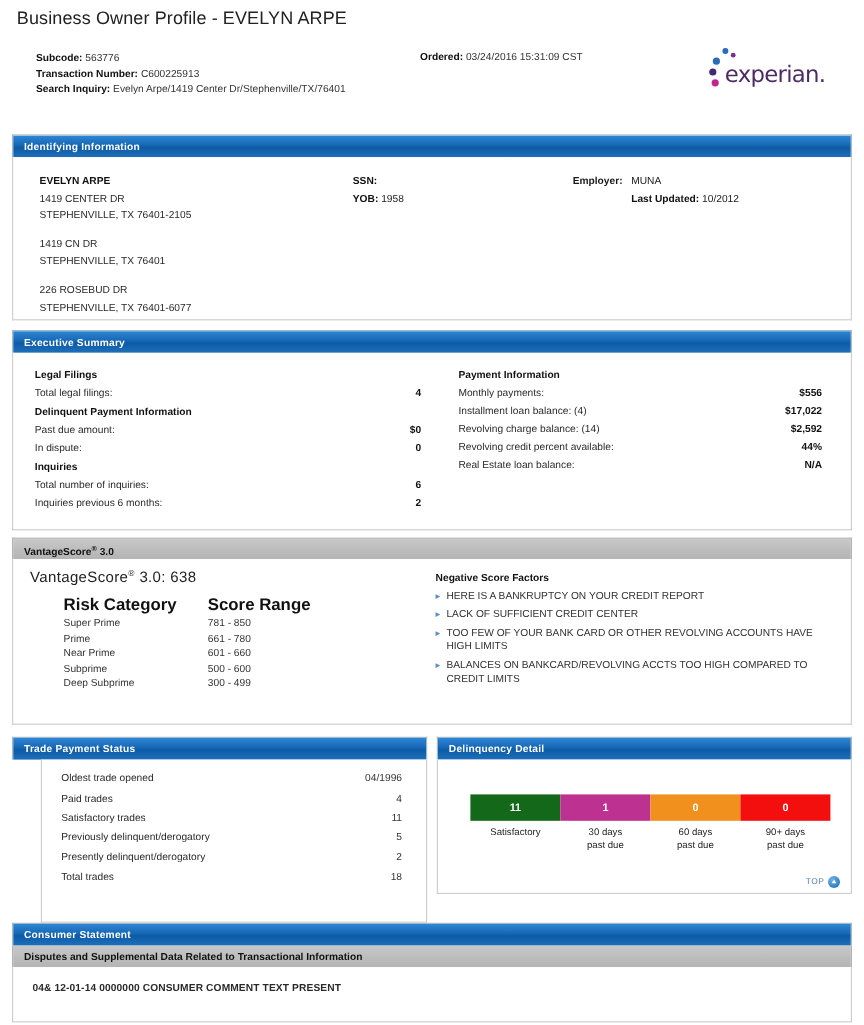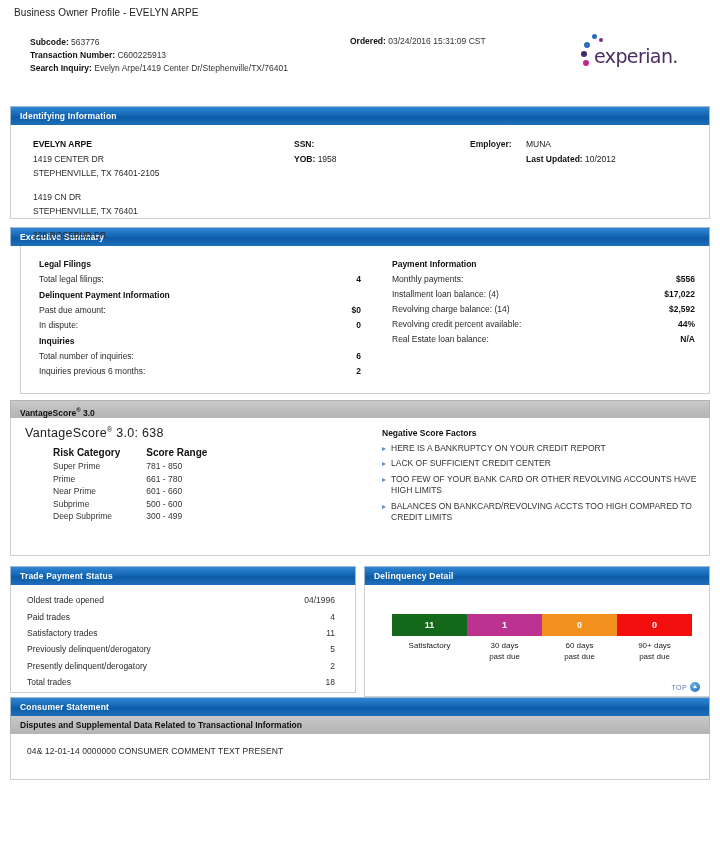--- a/index.html
+++ b/index.html
@@ -12,41 +12,41 @@
     font-family: "Liberation Sans", sans-serif;
     font-size: 8.5px;
     color: #1a1a1a;
     position: relative;
     overflow: hidden;
   }
   .page { width: 720px; height: 854px; position: relative; padding: 0 10px; }
 
   
   .doc-title {
-    font-size: 10px;
+    font-size: 15px;
     color: #222;
     padding: 7px 0 0 4px;
     letter-spacing: .1px;
   }
   .header-block {
     position: relative;
     margin-top: 18px;
     height: 62px;
   }
   .meta-col { position: absolute; left: 20px; top: 0; line-height: 1.55; }
   .meta-row { font-size: 8.5px; white-space: nowrap; }
   .meta-label { font-weight: bold; color: #111; }
   .meta-val { color: #333; }
   .ordered {
     position: absolute; left: 340px; top: 0;
     font-size: 8.5px; white-space: nowrap;
   }
 
   
-  .logo { position: absolute; right: 10px; top: -4px; width: 120px; height: 46px; text-align: right; }
+  .logo { position: absolute; right: 0; top: -4px; width: 120px; height: 46px; text-align: right; }
   .logo-word {
     position: absolute; left: 14px; top: 13px;
     font-family: "DejaVu Sans", sans-serif;
     font-size: 19px; letter-spacing: -.6px;
     color: #4b2c63; font-weight: 400;
   }
   .dot { position: absolute; border-radius: 50%; }
 
   
   .bar-blue {
@@ -73,34 +73,34 @@
     padding-left: 9px;
   }
   .panel-body {
     border: 1px solid #cfcfcf;
     border-top: none;
     background: #fff;
   }
   .section { margin-top: 8px; }
 
   
-  #identifying-body { height: 94px; position: relative; padding: 10px 0 0 0; text-decoration: underline; }
+  #identifying-body { height: 136px; position: relative; padding: 10px 0 0 0; text-decoration: underline; }
   .addr-col { position: absolute; left: 22px; top: 12px; line-height: 1.72; }
   .addr-name { font-weight: bold; font-size: 8.5px; color: #111; }
   .addr-line { font-size: 8.5px; color: #2a2a2a; }
   .addr-group { margin-bottom: 9px; }
   .ssn-col { position: absolute; left: 283px; top: 12px; line-height: 1.72; }
   .emp-col { position: absolute; left: 459px; top: 12px; line-height: 1.72; }
   .lbl-b { font-weight: bold; color: #111; }
   .emp-row { display: flex; }
   .emp-key { font-weight: bold; width: 56px; }
-  .emp-grp { margin-bottom: 8px; }
-
-  
-  #exec-body { height: 148px; position: relative; margin-left: 10px; }
+  .emp-grp { margin-bottom: 8px; text-align: center; }
+
+  
+  #exec-body { height: 148px; position: relative; }
   .sum-col { position: absolute; top: 9px; }
   .sum-left { left: 0; width: 358px; }
   .sum-right { left: 365px; width: 345px; }
   .sum-head {
     font-weight: bold; font-size: 8.5px; color: #111;
     padding: 4px 0 2px 18px;
   }
   .sum-line {
     display: flex; justify-content: space-between;
     padding: 2.5px 18px 2.5px 18px;
@@ -113,39 +113,39 @@
   
   #vs-body { height: 138px; position: relative; }
   .vs-left { position: absolute; left: 14px; top: 8px; }
   .vs-title {
     font-size: 12.5px; color: #222; letter-spacing: .3px;
     font-family: "Liberation Sans", sans-serif;
   }
   .vs-title sup { font-size: 7px; vertical-align: super; }
   .vs-table { margin: 7px 0 0 28px; border-collapse: collapse; }
   .vs-table th {
-    text-align: left; font-size: 10px; font-weight: bold;
+    text-align: left; font-size: 14px; font-weight: bold;
     color: #111; padding: 0 26px 2px 0;
   }
   .vs-table td {
     text-align: left; font-size: 8.5px; color: #333;
     padding: 0 26px 0.5px 0; line-height: 1.42;
   }
-  .vs-right { position: absolute; left: 371px; top: 10px; width: 338px; }
+  .vs-right { position: absolute; left: 352px; top: 10px; width: 338px; }
   .nsf-title { font-weight: bold; font-size: 8.5px; color: #111; margin-bottom: 5px; }
   .nsf-item {
     display: flex; font-size: 8.5px; color: #333;
     margin-bottom: 4px; line-height: 1.34;
   }
   .nsf-bullet { color: #5b8fc9; margin-right: 5px; font-size: 8px; line-height: 1.4; }
 
   
   .duo { display: flex; gap: 8px; margin-top: 10px; }
   .duo > div { width: 352px; }
-  #trade-body { height: 108px; padding: 7px 0 12px 0; }
+  #trade-body { height: 136px; padding: 7px 0 12px 0; margin-left: 24px; }
   .trade-line {
     display: flex; justify-content: space-between;
     padding: 3.2px 20px 3.2px 16px;
     font-size: 8.5px; color: #2a2a2a;
   }
   .trade-line .v { color: #333; }
 
   #delinq-body { height: 112px; position: relative; }
   .bars { position: absolute; left: 27px; top: 29px; display: flex; }
   .bar-cell { width: 75px; }
@@ -167,21 +167,21 @@
     background: radial-gradient(circle at 35% 30%, #6fb0e8, #1a6cb5);
     position: relative;
   }
   .top-circle::after {
     content: ""; position: absolute; left: 3px; top: 3.4px;
     border-left: 2px solid transparent; border-right: 2px solid transparent;
     border-bottom: 3px solid #fff;
   }
 
   
-  #consumer-body { height: 46px; padding: 12px 0 0 16px; }
+  #consumer-body { height: 46px; padding: 12px 0 0 16px; font-weight: bold; }
   .cs-line { font-size: 8.5px; color: #2a2a2a; letter-spacing: .1px; }
 </style>
 </head>
 <body>
 
 <div class="page">
 
   <div class="doc-title">Business Owner Profile - EVELYN ARPE</div>
 
   <div class="header-block">

